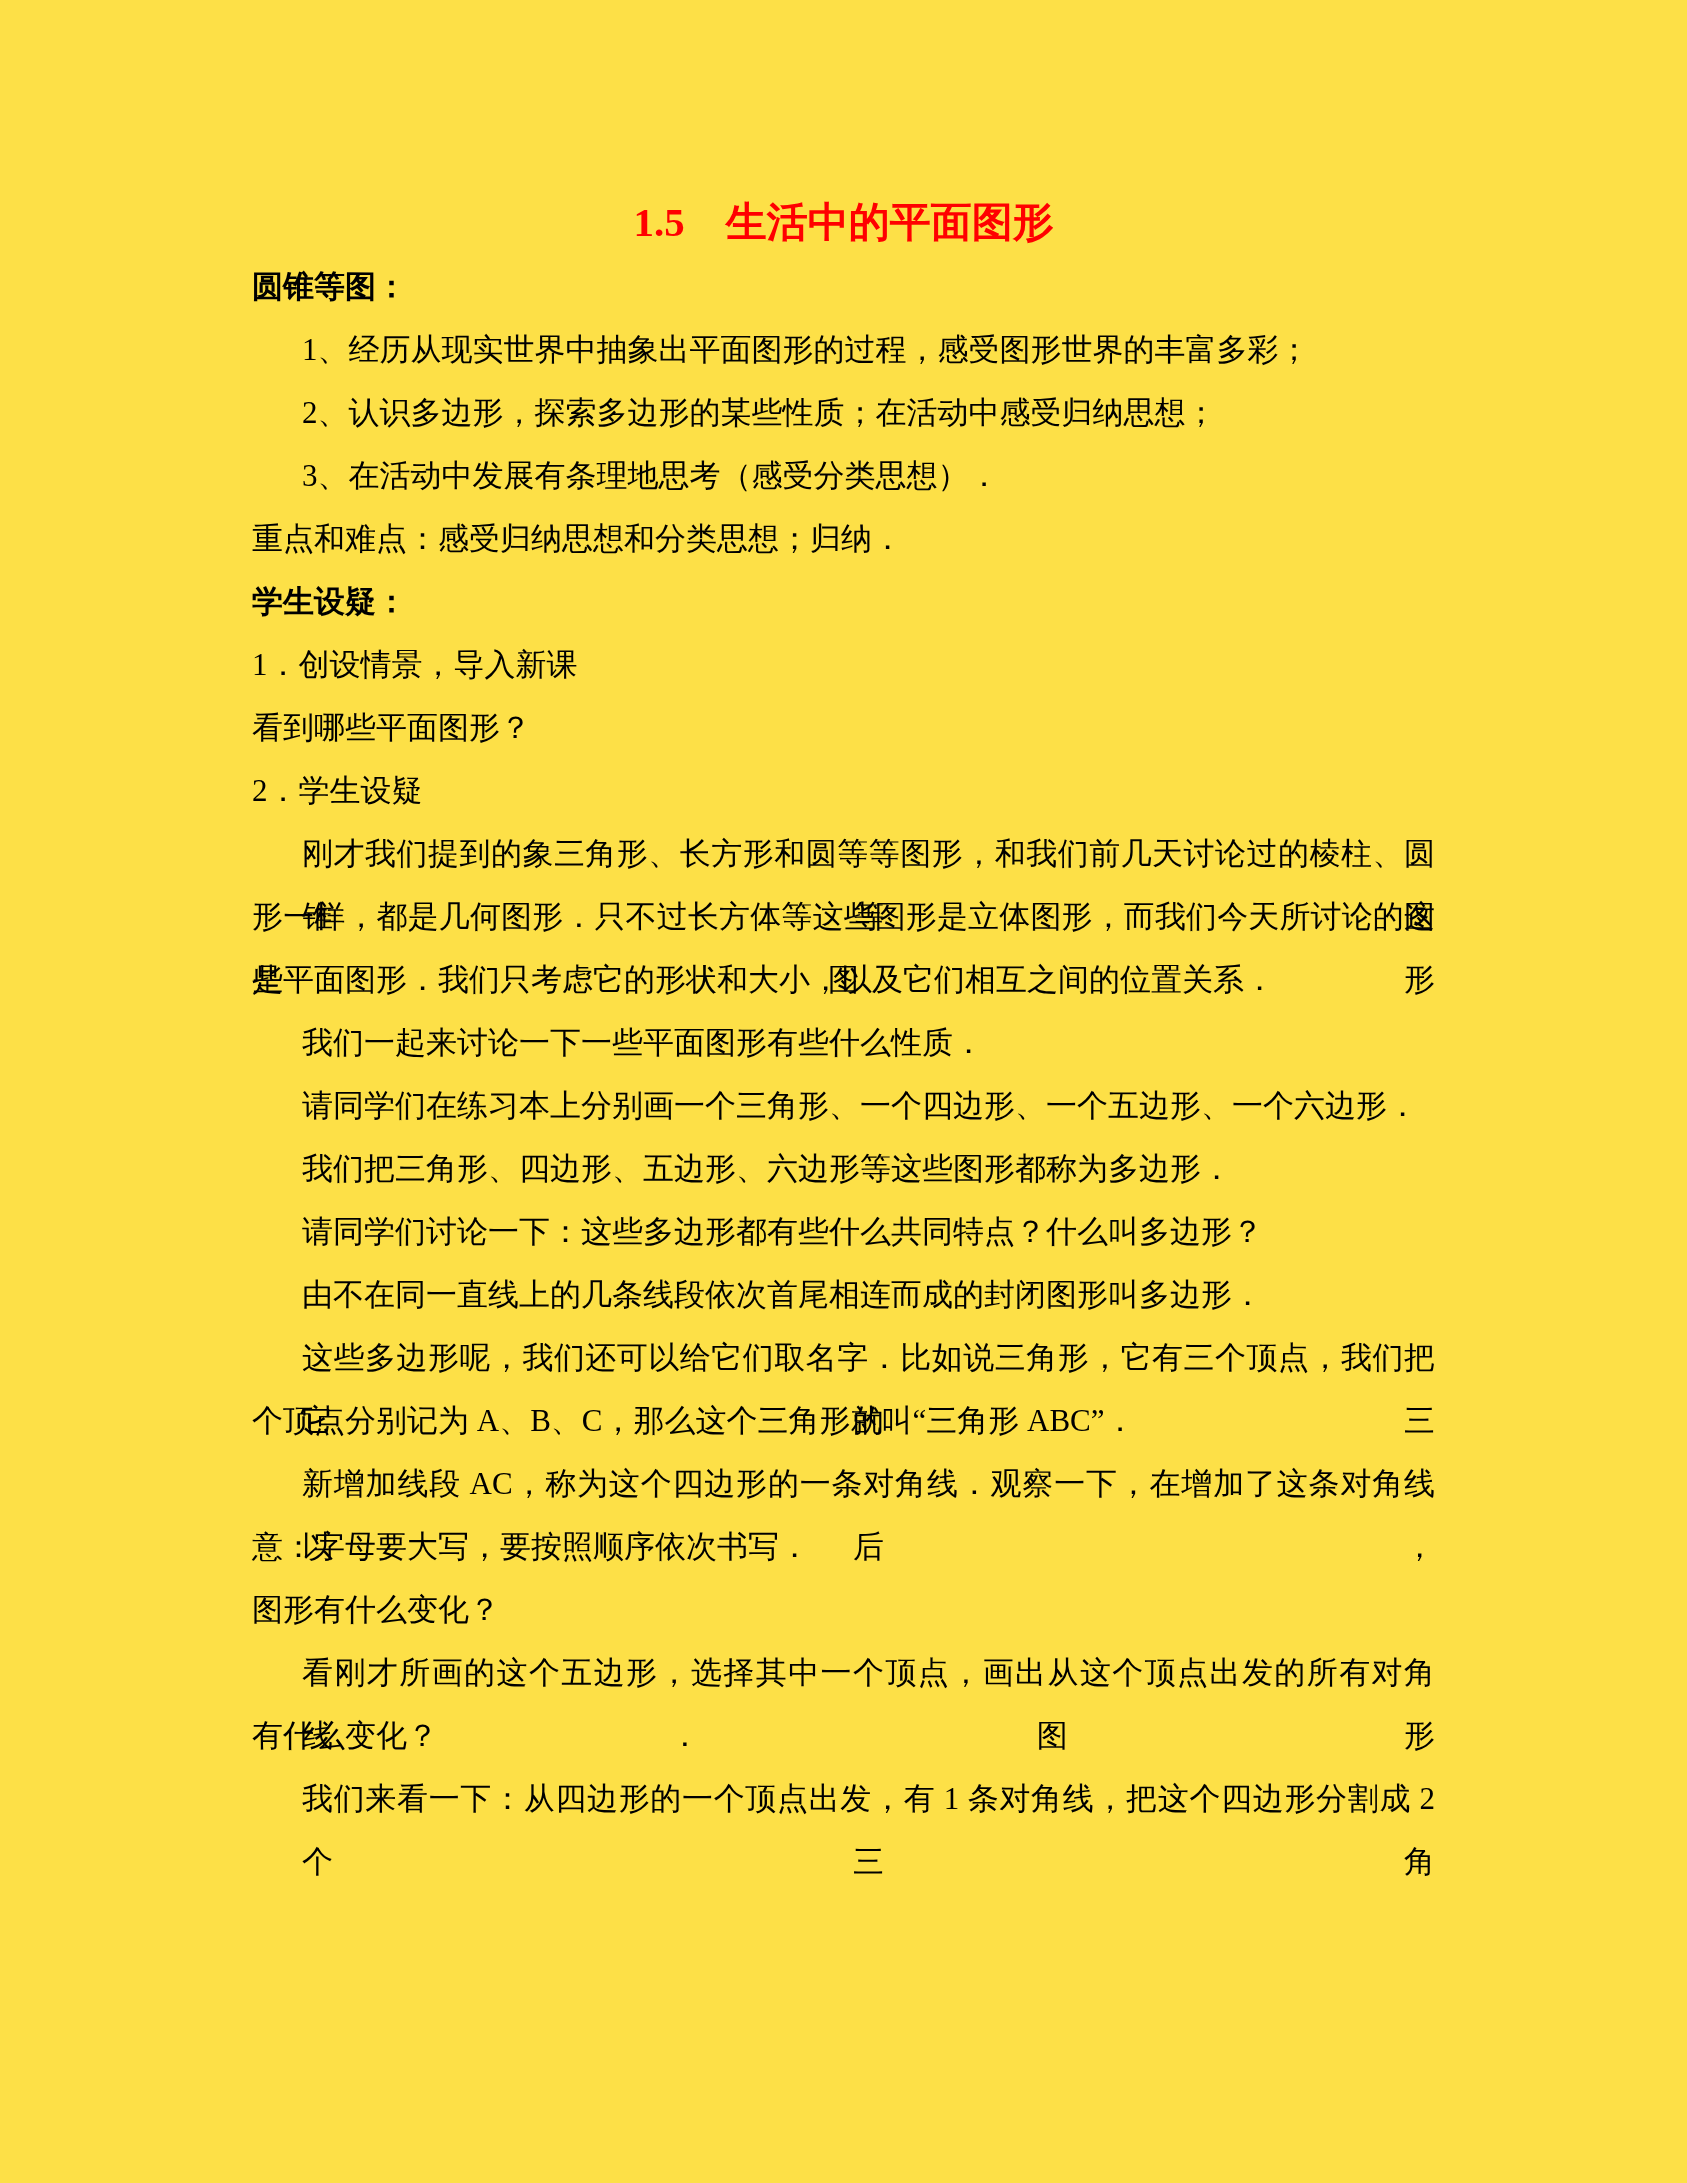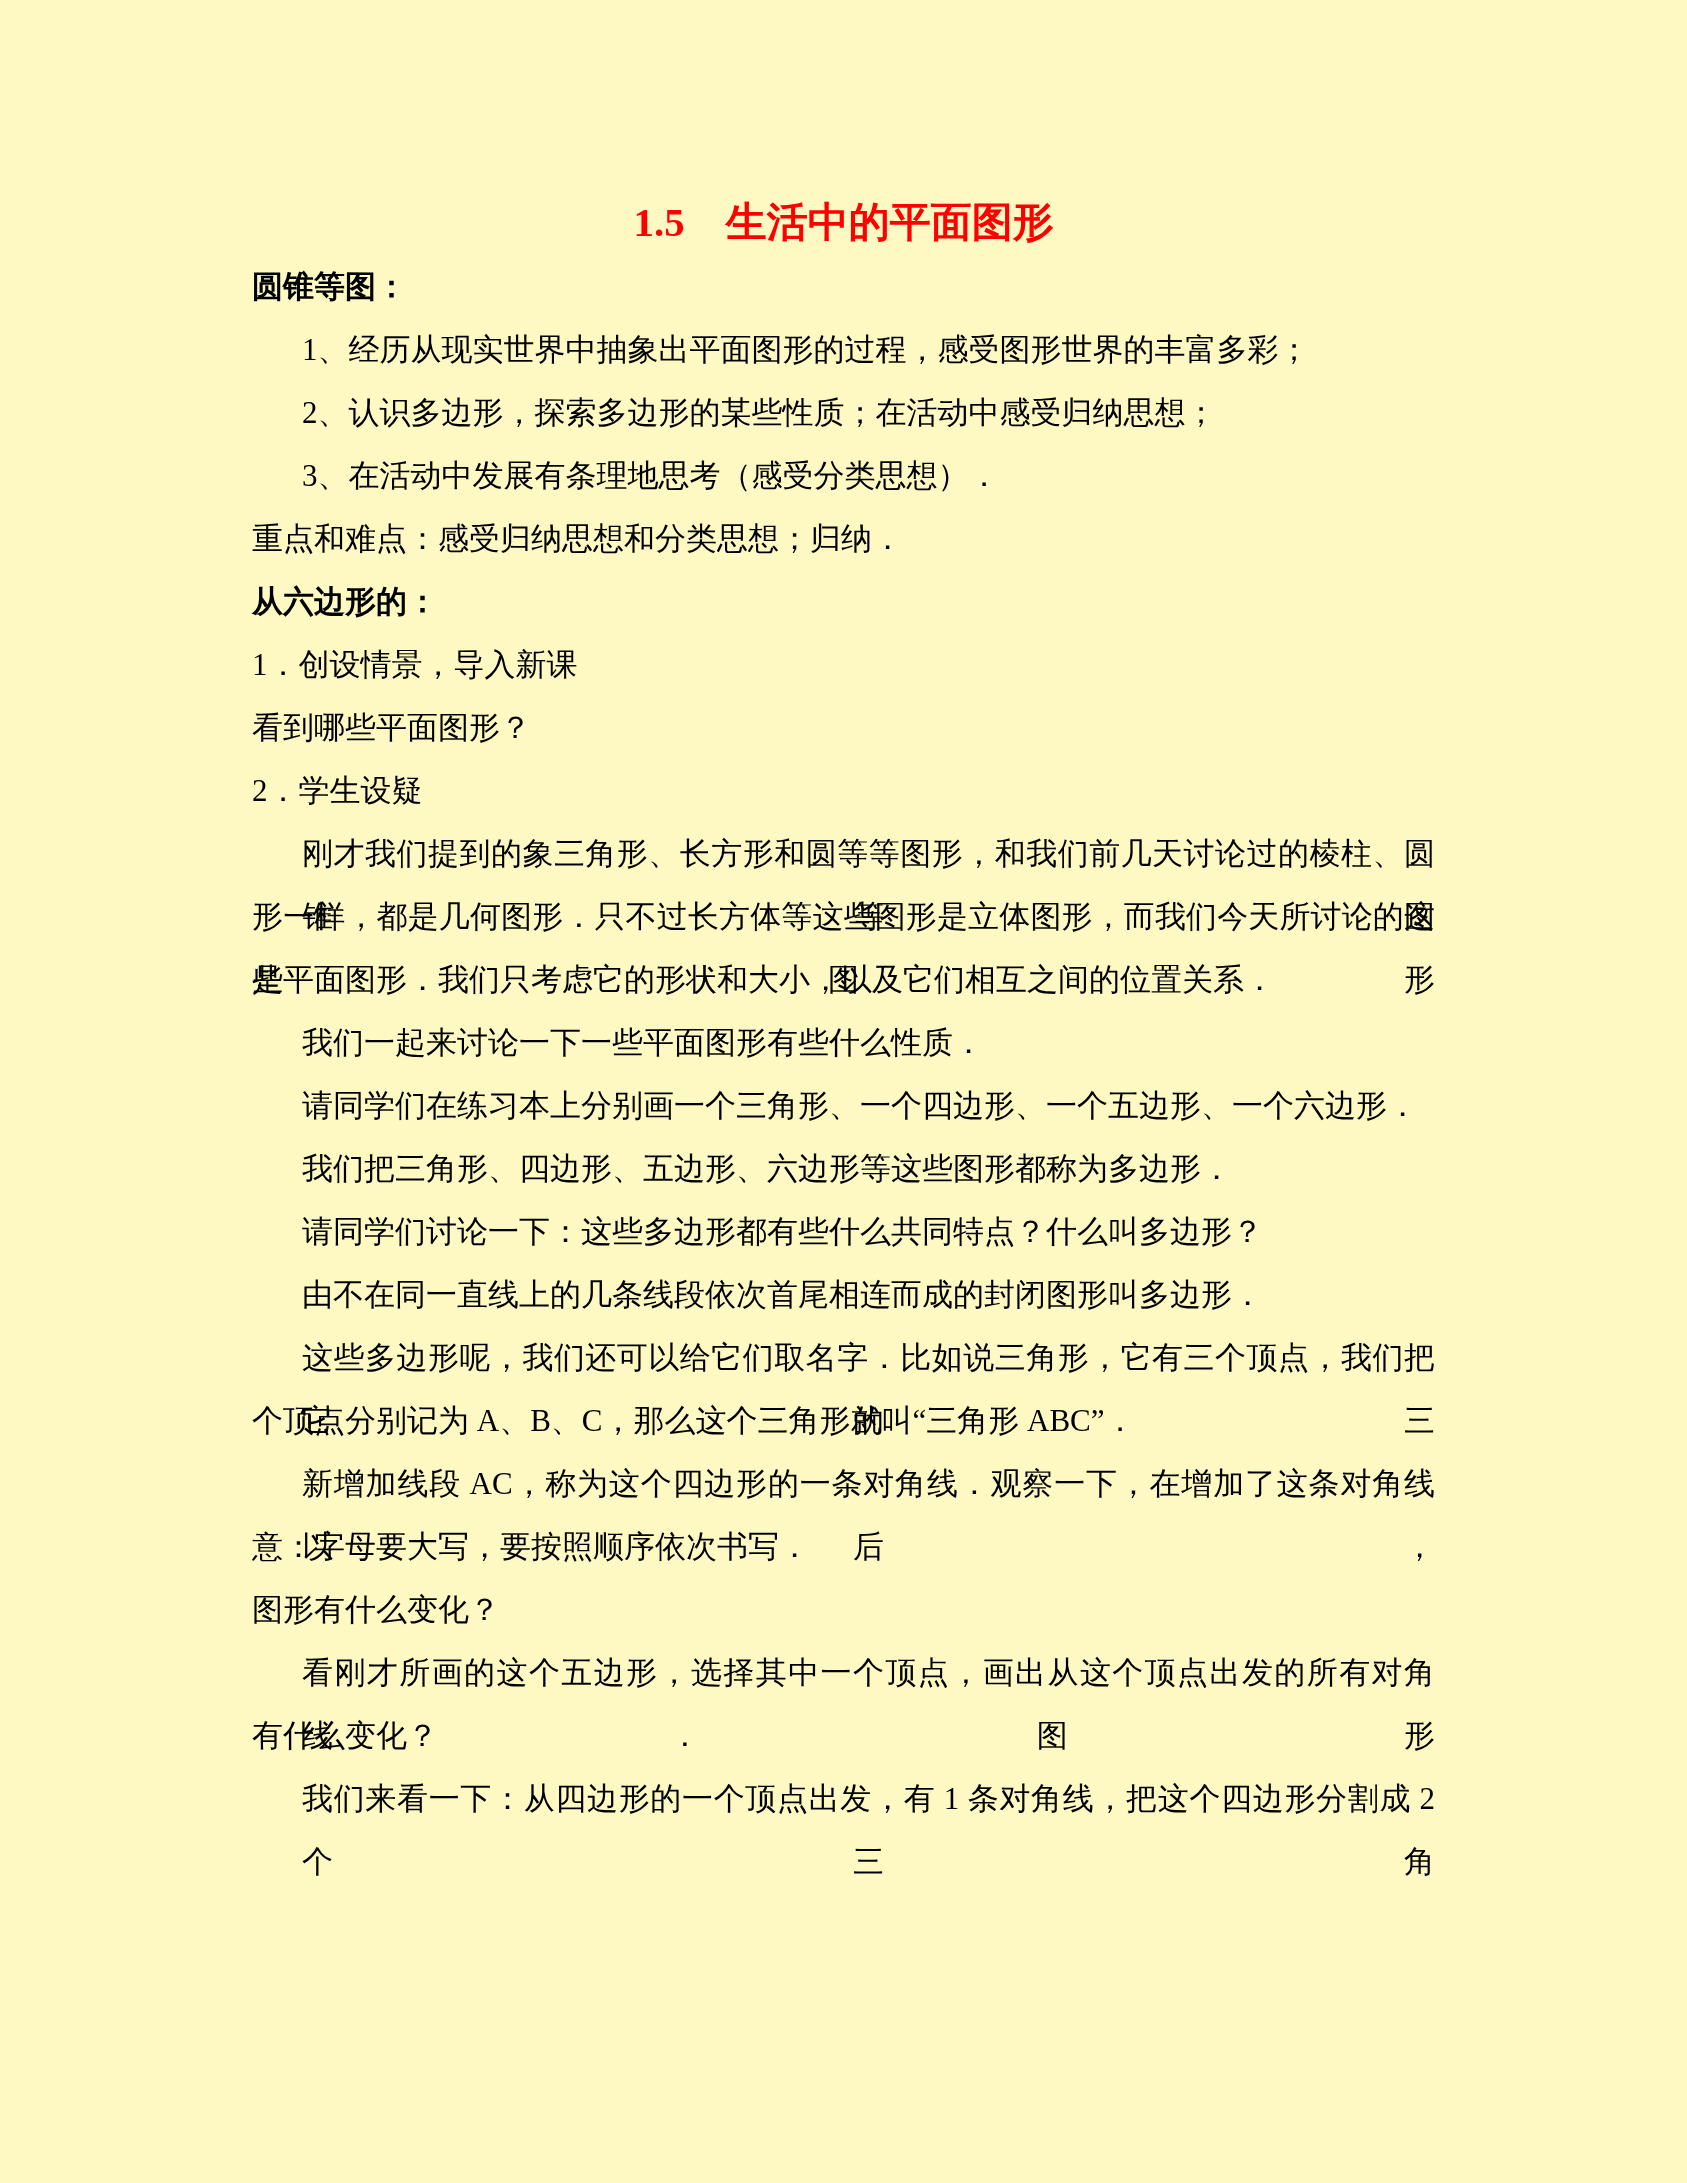--- a/index.html
+++ b/index.html
@@ -4,21 +4,21 @@
 <style>
   html, body {
     margin: 0;
     padding: 0;
     background: #ffffff;
   }
   .page {
     position: relative;
     width: 1687px;
     height: 2183px;
-    background: #fef9c3;
+    background: #fde047;
     color: #000000;
     font-family: "Liberation Serif", "DejaVu Serif", serif;
     overflow: hidden;
   }
   .content {
     position: absolute;
     left: 252px;
     top: 189px;
     width: 1183px;
   }
@@ -58,21 +58,21 @@
   <div class="content">
     <div class="line title">1.5　生活中的平面图形</div>
 
     <div class="line heading">圆锥等图：</div>
     <div class="line indent">1、经历从现实世界中抽象出平面图形的过程，感受图形世界的丰富多彩；</div>
     <div class="line indent">2、认识多边形，探索多边形的某些性质；在活动中感受归纳思想；</div>
     <div class="line indent">3、在活动中发展有条理地思考（感受分类思想）．</div>
 
     <div class="line"><span class="bold">重点和难点：</span><span>感受归纳思想和分类思想；归纳．</span></div>
 
-    <div class="line heading">从六边形的：</div>
+    <div class="line heading">学生设疑：</div>
     <div class="line">1．创设情景，导入新课</div>
     <div class="line">看到哪些平面图形？</div>
     <div class="line">2．学生设疑</div>
     <div class="line indent full">刚才我们提到的象三角形、长方形和圆等等图形，和我们前几天讨论过的棱柱、圆锥等图</div>
     <div class="line full">形一样，都是几何图形．只不过长方体等这些图形是立体图形，而我们今天所讨论的这些图形</div>
     <div class="line">是平面图形．我们只考虑它的形状和大小，以及它们相互之间的位置关系．</div>
     <div class="line indent">我们一起来讨论一下一些平面图形有些什么性质．</div>
     <div class="line indent">请同学们在练习本上分别画一个三角形、一个四边形、一个五边形、一个六边形．</div>
     <div class="line indent">我们把三角形、四边形、五边形、六边形等这些图形都称为多边形．</div>
     <div class="line indent">请同学们讨论一下：这些多边形都有些什么共同特点？什么叫多边形？</div>

